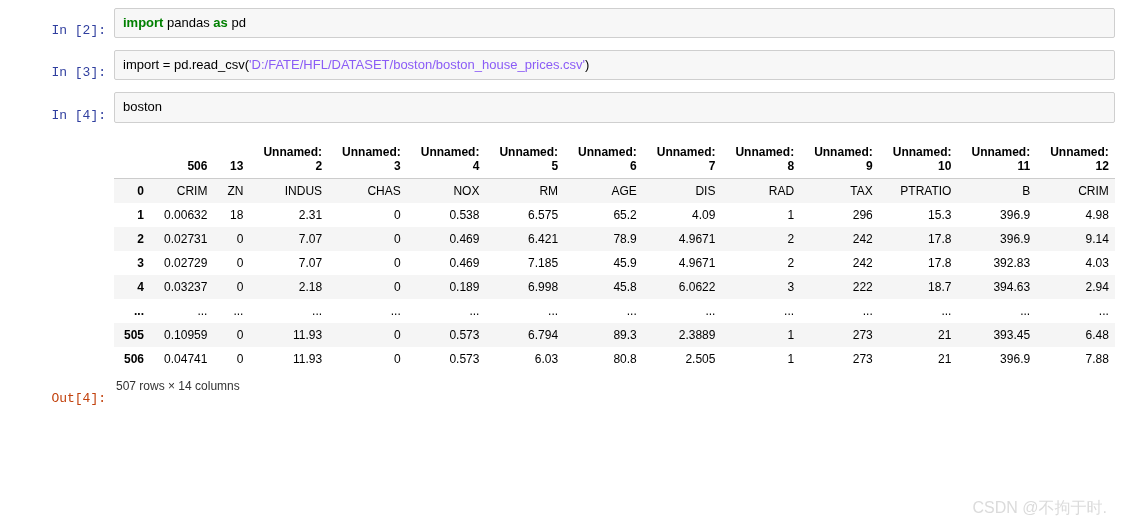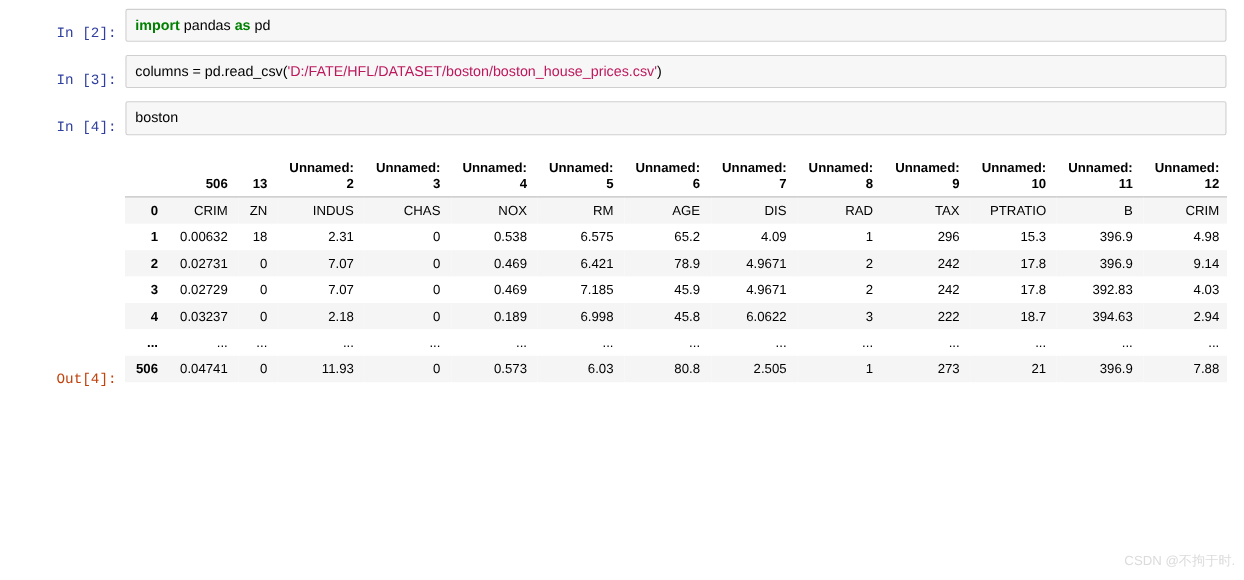--- a/index.html
+++ b/index.html
@@ -30,21 +30,21 @@
   border: 1px solid #cfcfcf;
   background: #f7f7f7;
   border-radius: 2px;
   padding: 5px 8px;
   font-family: Liberation Sans, sans-serif;
   font-size: 13px;
   color: #000;
   line-height: 1.4;
 }
 .code-kw { color: #008000; font-weight: bold; }
-.code-str { color: #be185d; }
+.code-str { color: #8b5cf6; }
 .output-area {
   flex: 1;
   padding: 5px 0;
   overflow-x: auto;
 }
 table.df {
   border-collapse: collapse;
   font-size: 12px;
   color: #000;
 }
@@ -68,42 +68,42 @@
 table.df tbody tr:nth-child(even) {
   background: #fff;
 }
 .summary {
   font-size: 12px;
   color: #333;
   padding: 8px 2px;
 }
 .watermark {
   position: fixed;
-  right: 8px;
+  right: 24px;
   bottom: 8px;
   color: #ccc;
-  font-size: 12px;
+  font-size: 16px;
   opacity: 0.7;
   pointer-events: none;
 }
 </style>
 </head>
 <body>
 
 <div class="cell">
   <div class="prompt in">In  [2]:</div>
   <div class="input-area">
     <span class="code-kw">import</span><span> pandas </span><span class="code-kw">as</span><span> pd</span>
   </div>
 </div>
 
 <div class="cell">
   <div class="prompt in">In  [3]:</div>
   <div class="input-area">
-    <span>columns = pd.read_csv(</span><span class="code-str">'D:/FATE/HFL/DATASET/boston/boston_house_prices.csv'</span><span>)</span>
+    <span>import = pd.read_csv(</span><span class="code-str">'D:/FATE/HFL/DATASET/boston/boston_house_prices.csv'</span><span>)</span>
   </div>
 </div>
 
 <div class="cell">
   <div class="prompt in">In  [4]:</div>
   <div class="input-area">
     <span>boston</span>
   </div>
 </div>
 
@@ -220,33 +220,50 @@
             <td>...</td>
             <td>...</td>
             <td>...</td>
             <td>...</td>
             <td>...</td>
             <td>...</td>
             <td>...</td>
             <td>...</td>
           </tr>
           <tr>
+            <th>505</th>
+            <td>0.10959</td>
+            <td>0</td>
+            <td>11.93</td>
+            <td>0</td>
+            <td>0.573</td>
+            <td>6.794</td>
+            <td>89.3</td>
+            <td>2.3889</td>
+            <td>1</td>
+            <td>273</td>
+            <td>21</td>
+            <td>393.45</td>
+            <td>6.48</td>
+          </tr>
+          <tr>
             <th>506</th>
             <td>0.04741</td>
             <td>0</td>
             <td>11.93</td>
             <td>0</td>
             <td>0.573</td>
             <td>6.03</td>
             <td>80.8</td>
             <td>2.505</td>
             <td>1</td>
             <td>273</td>
             <td>21</td>
             <td>396.9</td>
             <td>7.88</td>
           </tr>
         </tbody>
     </table>
+    <div class="summary">507 rows × 14 columns</div>
   </div>
 </div>
 
 <div class="watermark">CSDN @不拘于时.</div>
 
 </body></html>

